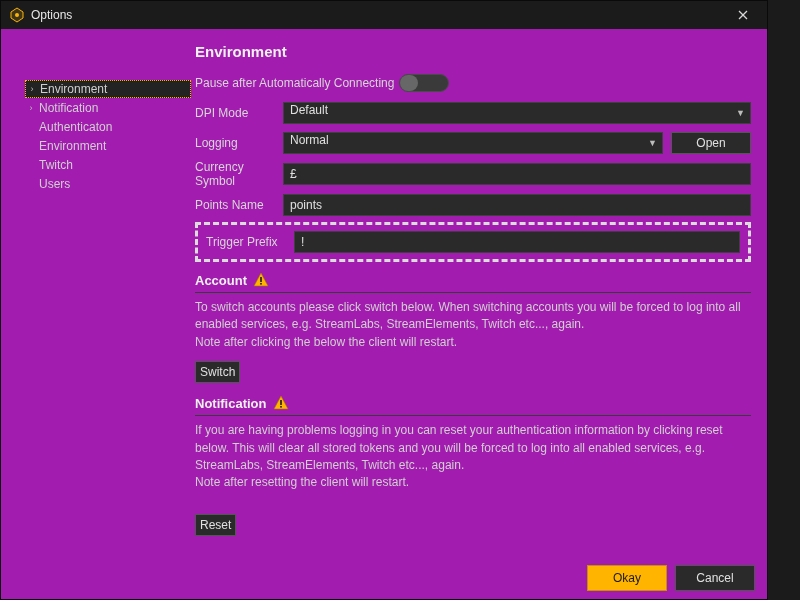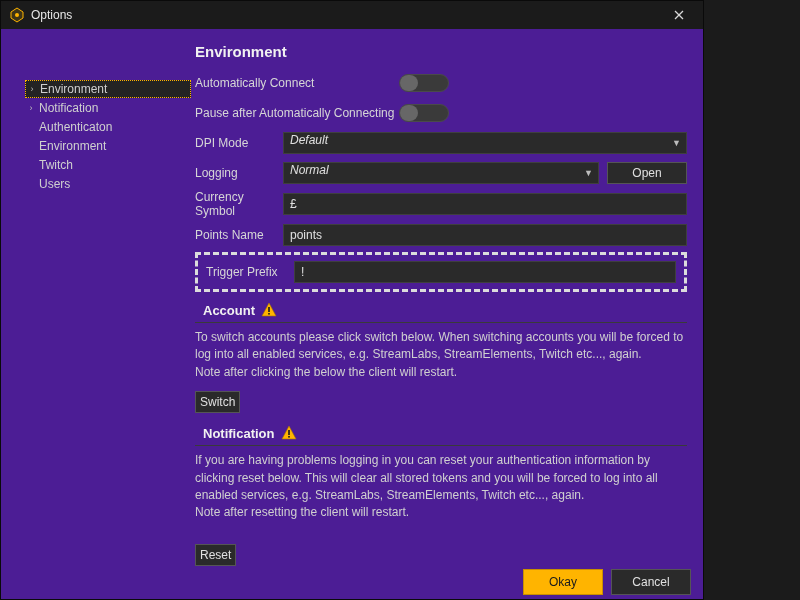--- a/index.html
+++ b/index.html
@@ -5,23 +5,23 @@
   * { box-sizing: border-box; margin: 0; padding: 0; }
   html, body { width: 800px; height: 600px; overflow: hidden; }
   body {
     background: #1b1b1b;
     font-family: "Segoe UI", Tahoma, sans-serif;
     font-size: 12px;
     color: #cfcfcf;
   }
 
   .window {
-    width: 704px; height: 600px;
+    width: 768px; height: 600px;
     border: 1px solid #0a0a0a;
-    background: #4c1d95;
+    background: #a21caf;
     display: flex; flex-direction: column;
   }
 
   
   .titlebar {
     height: 28px;
     display: flex; align-items: center;
     padding: 0 4px 0 8px;
     background: #1b1b1b;
   }
@@ -84,21 +84,21 @@
   .main h1 {
     font-size: 15px;
     font-weight: bold;
     color: #f1f1f1;
     margin: 4px 0 10px 0;
   }
   .section-title {
     font-size: 13px;
     font-weight: bold;
     color: #f1f1f1;
-    margin: 10px 0 4px 8px;
+    margin: 10px 0 4px 0;
     display: flex; align-items: center;
     gap: 6px;
   }
   .hr {
     border: none;
     border-top: 1px solid #3a3a3a;
     margin: 2px 0 6px 0;
   }
 
   
@@ -135,21 +135,21 @@
     height: 22px;
     background: #2a2a2a;
     border: 1px solid #3f3f3f;
     color: #e0e0e0;
     padding: 0 20px 0 6px;
     font-size: 12px;
     font-family: inherit;
     position: relative;
   }
   .select-wrap {
-    flex: 1; position: relative; font-style: italic;
+    flex: 1; position: relative;
   }
   .select-wrap .caret {
     position: absolute; right: 6px; top: 50%;
     transform: translateY(-50%);
     font-size: 9px; color: #bdbdbd;
     pointer-events: none;
   }
   .select { width: 100%; }
 
   .btn {
@@ -242,26 +242,20 @@
       </div>
       <div class="sidebar-item">
         <span class="sidebar-chevron"></span>
         <span>Users</span>
       </div>
     </div>
 
     <div class="main">
       <h1>Environment</h1>
 
-      <div class="row wide">
-        <span class="label">Automatically Connect</span>
-        <div class="toggle">
-            <div class="knob"></div>
-          </div>
-      </div>
 
       <div class="row wide">
         <span class="label">Pause after Automatically Connecting</span>
         <div class="toggle">
             <div class="knob"></div>
           </div>
       </div>
 
       <div class="row">
         <span class="label">DPI Mode</span>

